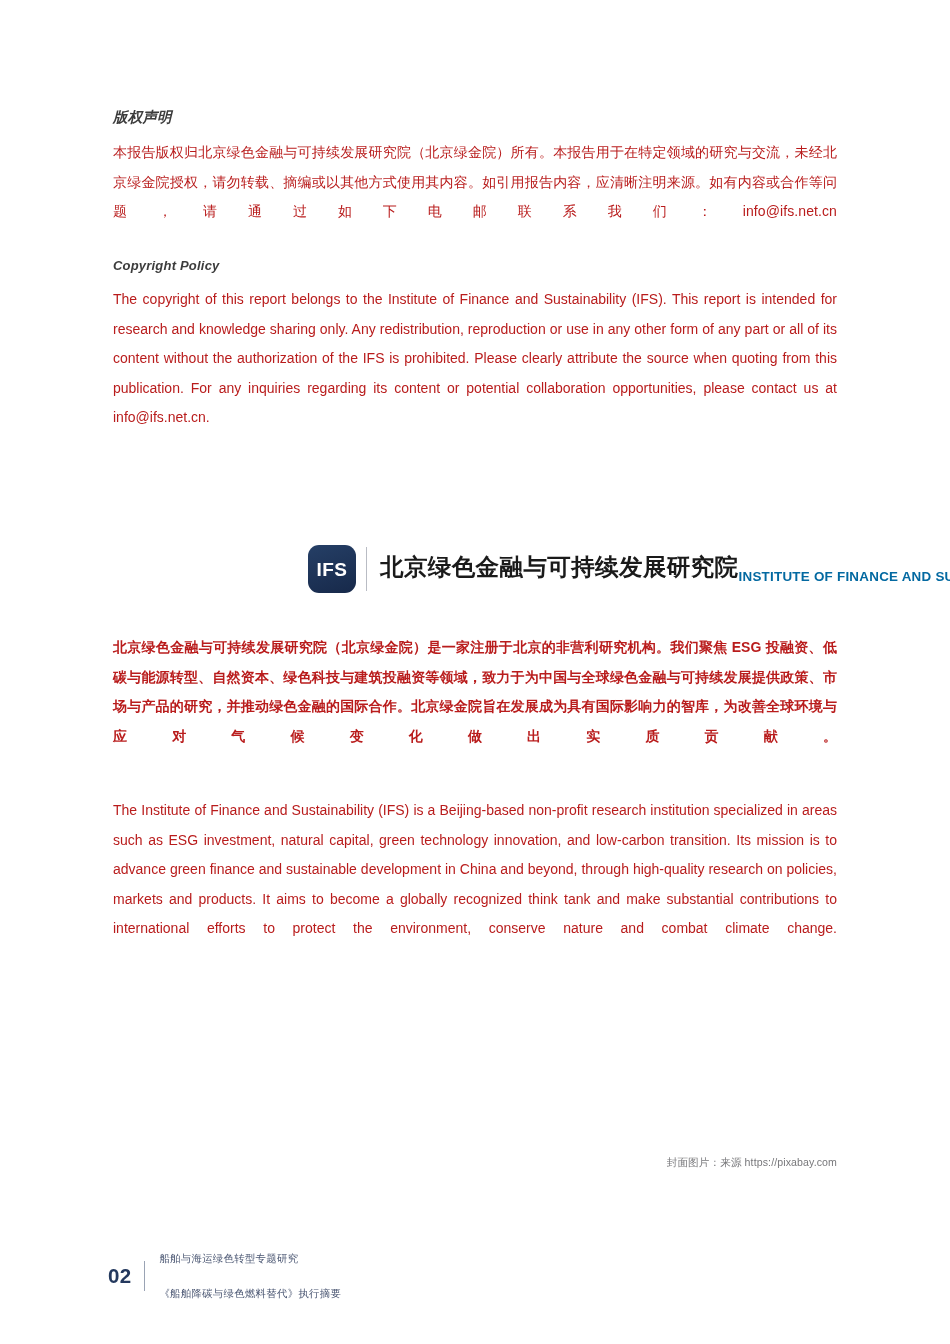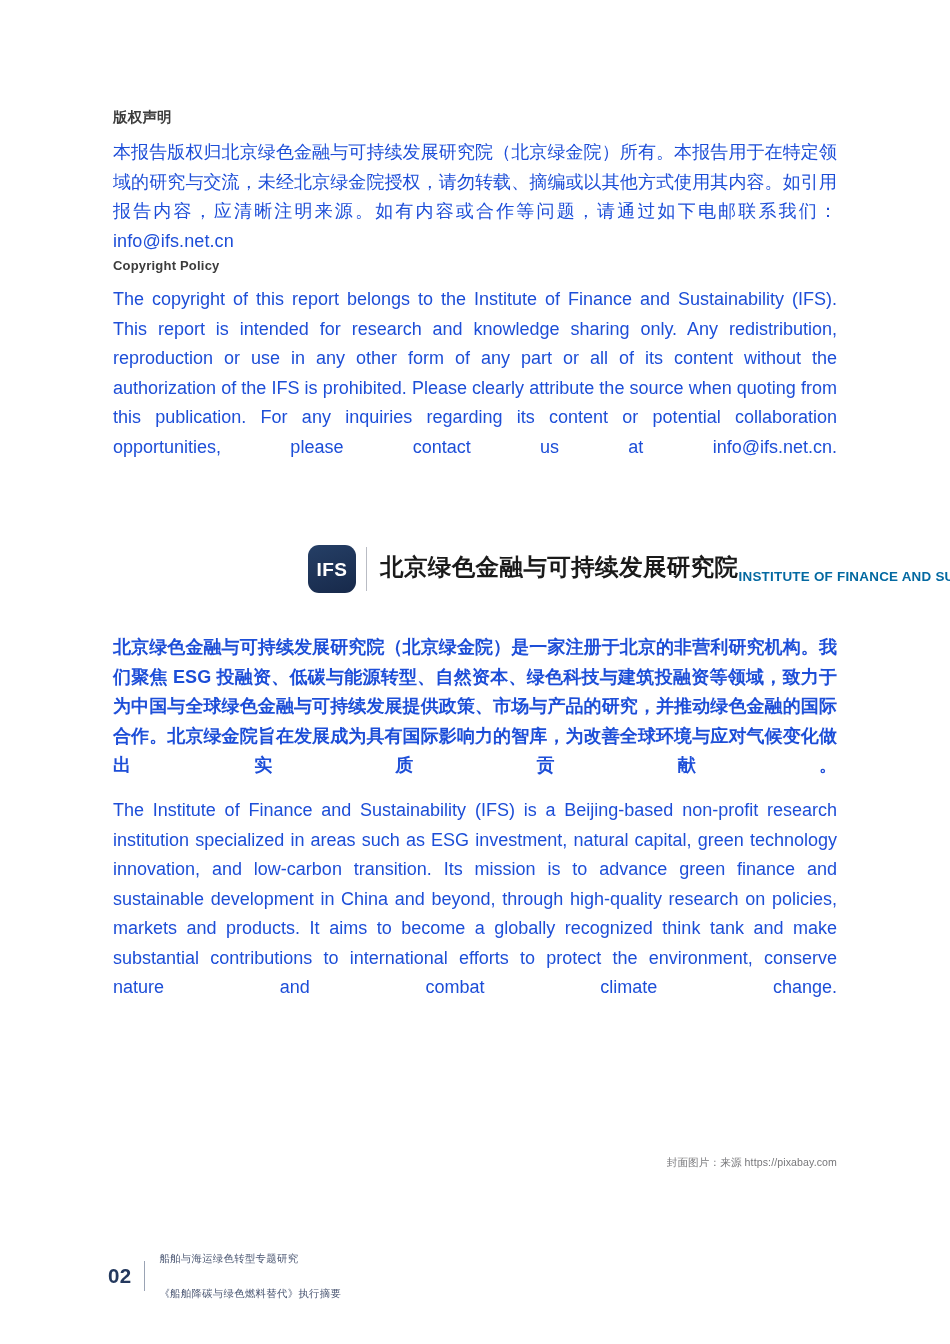--- a/index.html
+++ b/index.html
@@ -22,41 +22,42 @@
     top: 0;
     width: 724px;
   }
 
   
   .section-heading {
     font-size: 14.5px;
     font-weight: bold;
     color: #3c3c3c;
     letter-spacing: 0.2px;
+    font-style: italic;
   }
   .heading-cn {
     position: absolute;
     top: 108px;
     left: 0;
     font-size: 14.5px;
   }
   .heading-en {
     position: absolute;
     top: 258px;
     left: 0;
     font-size: 13px;
   }
 
   
   .para {
     position: absolute;
     left: 0;
     width: 724px;
-    color: #1d4ed8;
-    font-size: 18px;
+    color: #b91c1c;
+    font-size: 14px;
     line-height: 29.5px;
     text-align: justify;
     text-justify: inter-character;
   }
   .para-cn {
     letter-spacing: 0.1px;
   }
   .para-en {
     text-align: justify;
     letter-spacing: 0.0px;

